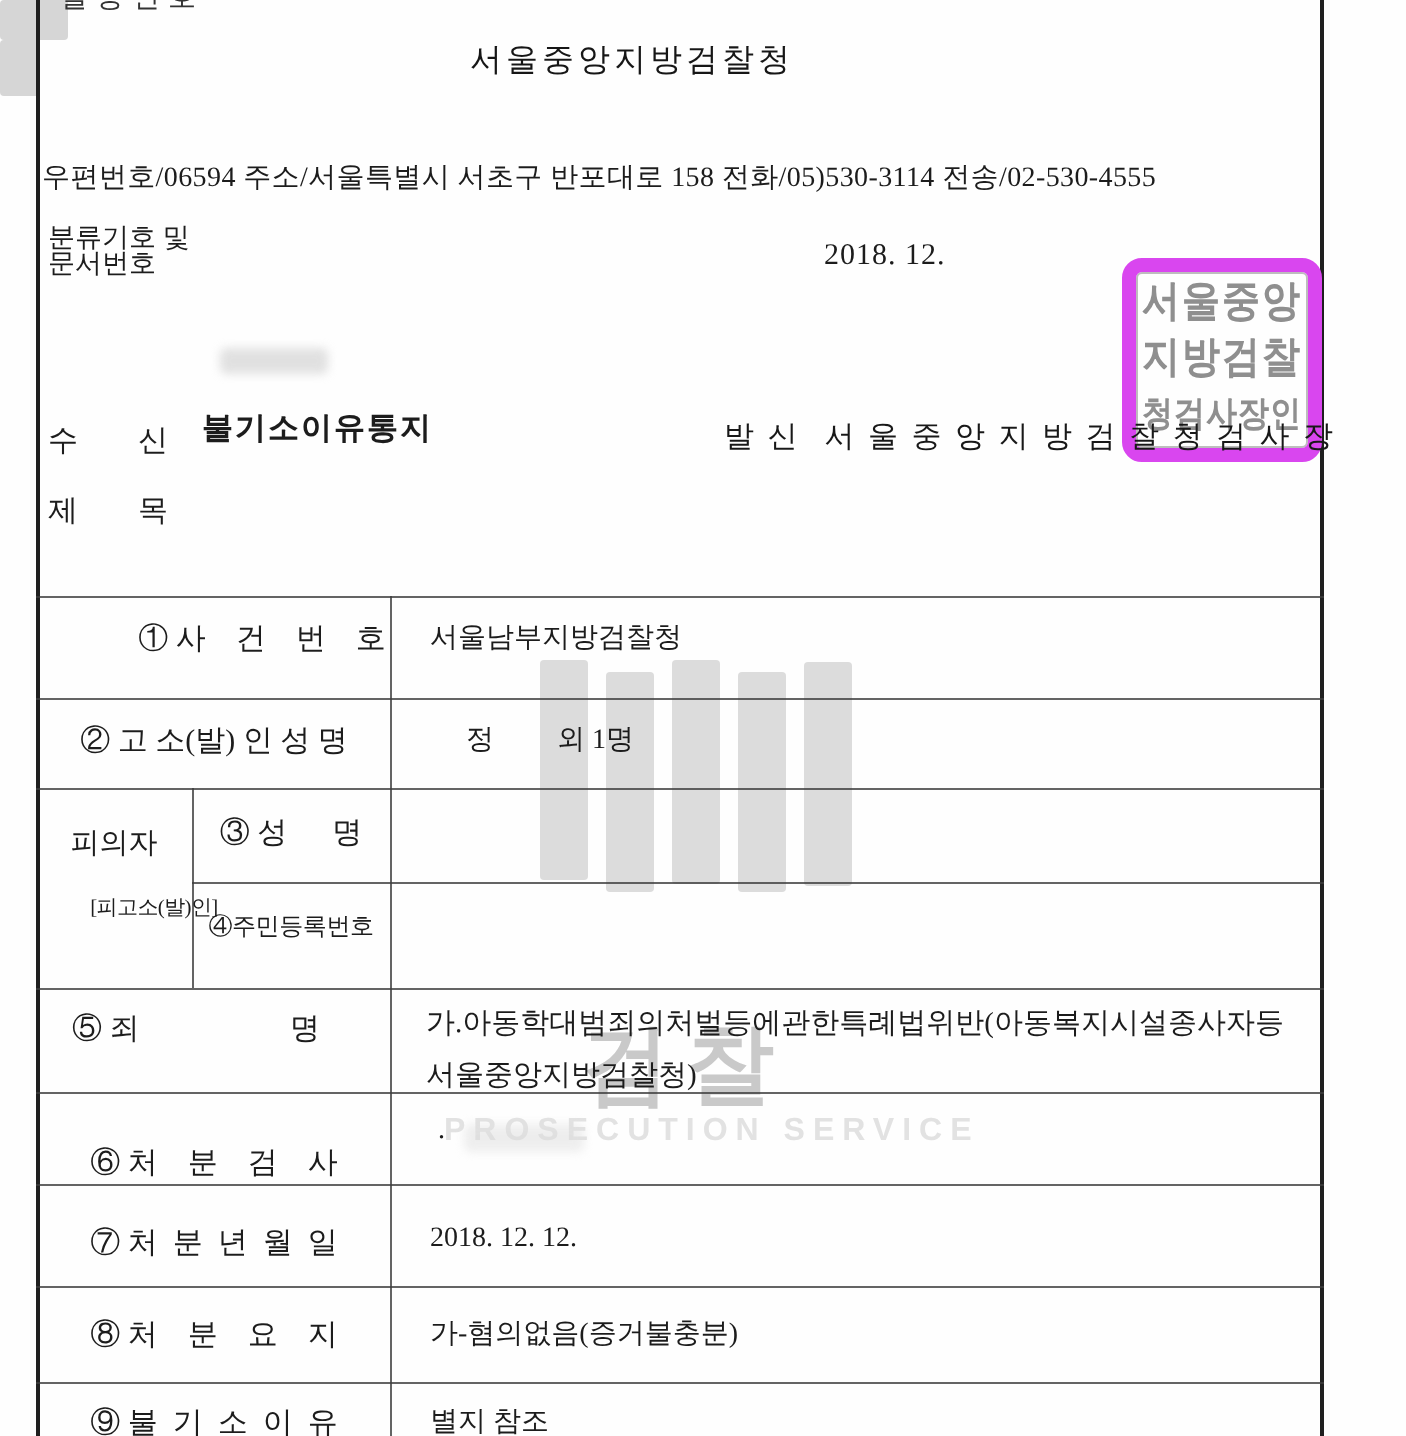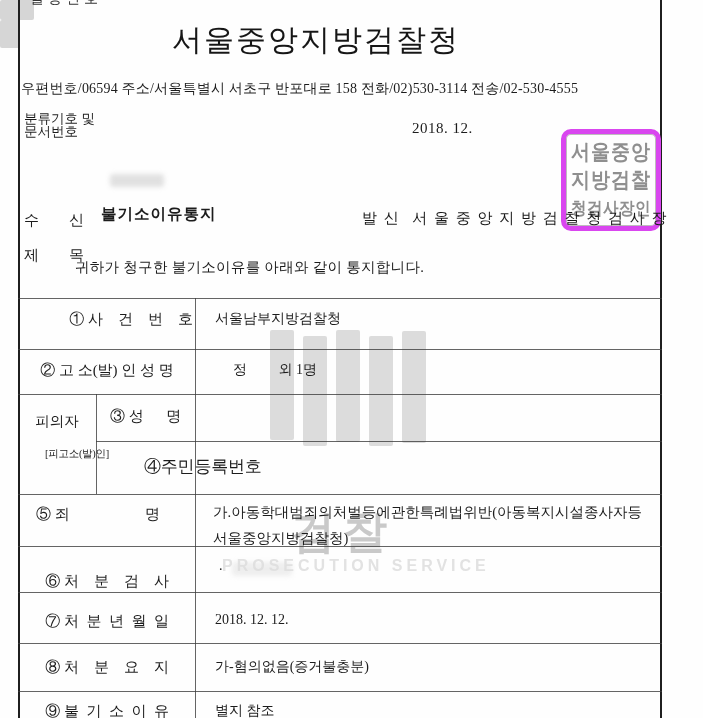--- a/index.html
+++ b/index.html
@@ -9,35 +9,35 @@
     font-family:"Liberation Serif","DejaVu Serif",serif;
   }
   .abs{position:absolute;}
   .pre{white-space:pre;margin-top:41px;}
   
   .vborder{position:absolute; top:0; width:2px; height:718px; background:#1f1f1f;}
   .vb-left{left:18px;} .vb-right{left:660px;}
   
   .partial-top{top:-10px; left:30px; font-size:14px; letter-spacing:4px; color:#333;}
   .doc-title{top:20px; left:18px; width:596px; text-align:center;
-    font-size:30px; letter-spacing:2px; color:#161616;}
+    font-size:16px; letter-spacing:2px; color:#161616;}
   .address{top:80px; left:21px; width:641px; font-size:14px; letter-spacing:0.2px;}
   .cls1{top:110px; left:24px; font-size:13.5px;}
   .cls2{top:123px; left:24px; font-size:13.5px;}
   .date{top:120px; left:412px; font-size:15px; letter-spacing:0.5px;}
   .recipient{top:170px; left:24px; font-size:15px;}
   .recip-redact{top:174px; left:110px; width:54px; height:13px; background:#c9c9c9;
     filter:blur(2.5px); opacity:.55; border-radius:3px;}
   .sender{top:168px; left:362px; font-size:15px; word-spacing:3px; z-index:3; color:#181818;}
   .subj-label{top:205px; left:24px; font-size:15px;}
   .subj-value{top:204px; left:101px; font-size:15.5px; font-weight:bold; letter-spacing:1px;}
   .intro{top:258px; left:75px; font-size:14.5px; letter-spacing:0.3px;}
   
   .stamp{top:129px; left:561px; width:100px; height:102px; z-index:2;
-    border:5px solid #d946ef; border-radius:10px; box-sizing:border-box;
+    border:7px solid #d946ef; border-radius:10px; box-sizing:border-box;
     display:flex; flex-direction:column; align-items:center; justify-content:center;
     box-shadow:inset 0 0 0 1px #bdbdbd; background:rgba(255,255,255,0.05);}
   .stamp .srow{font-family:"Liberation Sans","DejaVu Sans",sans-serif; font-weight:bold;
     color:#8f8f8f; font-size:19px; line-height:28px; letter-spacing:1px;
     transform:scaleY(1.12); white-space:nowrap;}
   .stamp .srow3{font-size:15.5px; letter-spacing:0.5px;}
   
   .wm{z-index:0;}
   .wm-bar{position:absolute; border-radius:2px; background:#dcdcdc;}
   .wm-hook1{top:396px; left:258px; width:34px; height:20px; background:#d6d6d6; border-radius:2px;}
@@ -53,21 +53,21 @@
   .cell-label{position:absolute; left:18px; width:178px; text-align:center;
     font-size:15px; z-index:2; white-space:pre;}
   .cell-sub{left:96px; width:99px;}
   .cell-value{position:absolute; left:215px; font-size:14px; z-index:2; white-space:pre;}
   .crime-label{position:absolute; left:18px; width:158px; box-sizing:border-box;
     padding:0 16px 0 18px; display:flex; justify-content:space-between; font-size:15px; z-index:2;}
   .crime-value{line-height:26px; white-space:pre-line; width:450px;}
   .suspect{position:absolute; left:18px; width:78px; text-align:center; z-index:2;}
   .suspect-l1{font-size:14.5px;}
   .suspect-l2{font-size:10.5px; letter-spacing:-0.3px;margin-left:20px;}
-  .idnum-label{font-size:17px; letter-spacing:-0.2px;margin-left:48px;}
+  .idnum-label{font-size:12px; letter-spacing:-0.2px;}
   .dispo-redact{top:562px; left:232px; width:60px; height:14px; background:#dedede;
     filter:blur(2.5px); opacity:.5; border-radius:3px; z-index:2;}
 </style>
 </head>
 <body>
 
 <div class="page">
 
   <div class="wm">
     <div class="wm-hook1"></div>
@@ -79,30 +79,29 @@
     <div class="wm-bar" style="top:331px;left:402px;width:24px;height:112px;"></div>
     <div class="abs wm-kr">검찰</div>
     <div class="abs wm-en">PROSECUTION SERVICE</div>
   </div>
 
   <div class="vborder vb-left"></div>
   <div class="vborder vb-right"></div>
 
   <div class="abs partial-top">발송번호</div>
   <div class="abs doc-title">서울중앙지방검찰청</div>
-  <div class="abs address">우편번호/06594 주소/서울특별시 서초구 반포대로 158 전화/02)530-3114 전송/02-530-4555</div>
+  <div class="abs address">우편번호/06594 주소/서울특별시 서초구 반포대로 158 전화/05)530-3114 전송/02-530-4555</div>
   <div class="abs cls1">분류기호 및</div>
   <div class="abs cls2">문서번호</div>
   <div class="abs date">2018. 12.</div>
   <div class="abs recipient pre">수        신</div>
   <div class="abs recip-redact"></div>
   <div class="abs sender pre">발 신  서 울 중 앙 지 방 검 찰 청 검 사 장</div>
   <div class="abs subj-label pre">제        목</div>
   <div class="abs subj-value">불기소이유통지</div>
-  <div class="abs intro">귀하가 청구한 불기소이유를 아래와 같이 통지합니다.</div>
 
   <div class="abs stamp">
     <div class="srow">서울중앙</div>
     <div class="srow">지방검찰</div>
     <div class="srow srow3">청검사장인</div>
   </div>
 
   <div class="hline" style="top:298px;"></div>
   <div class="hline" style="top:349px;"></div>
   <div class="hline" style="top:394px;"></div>

